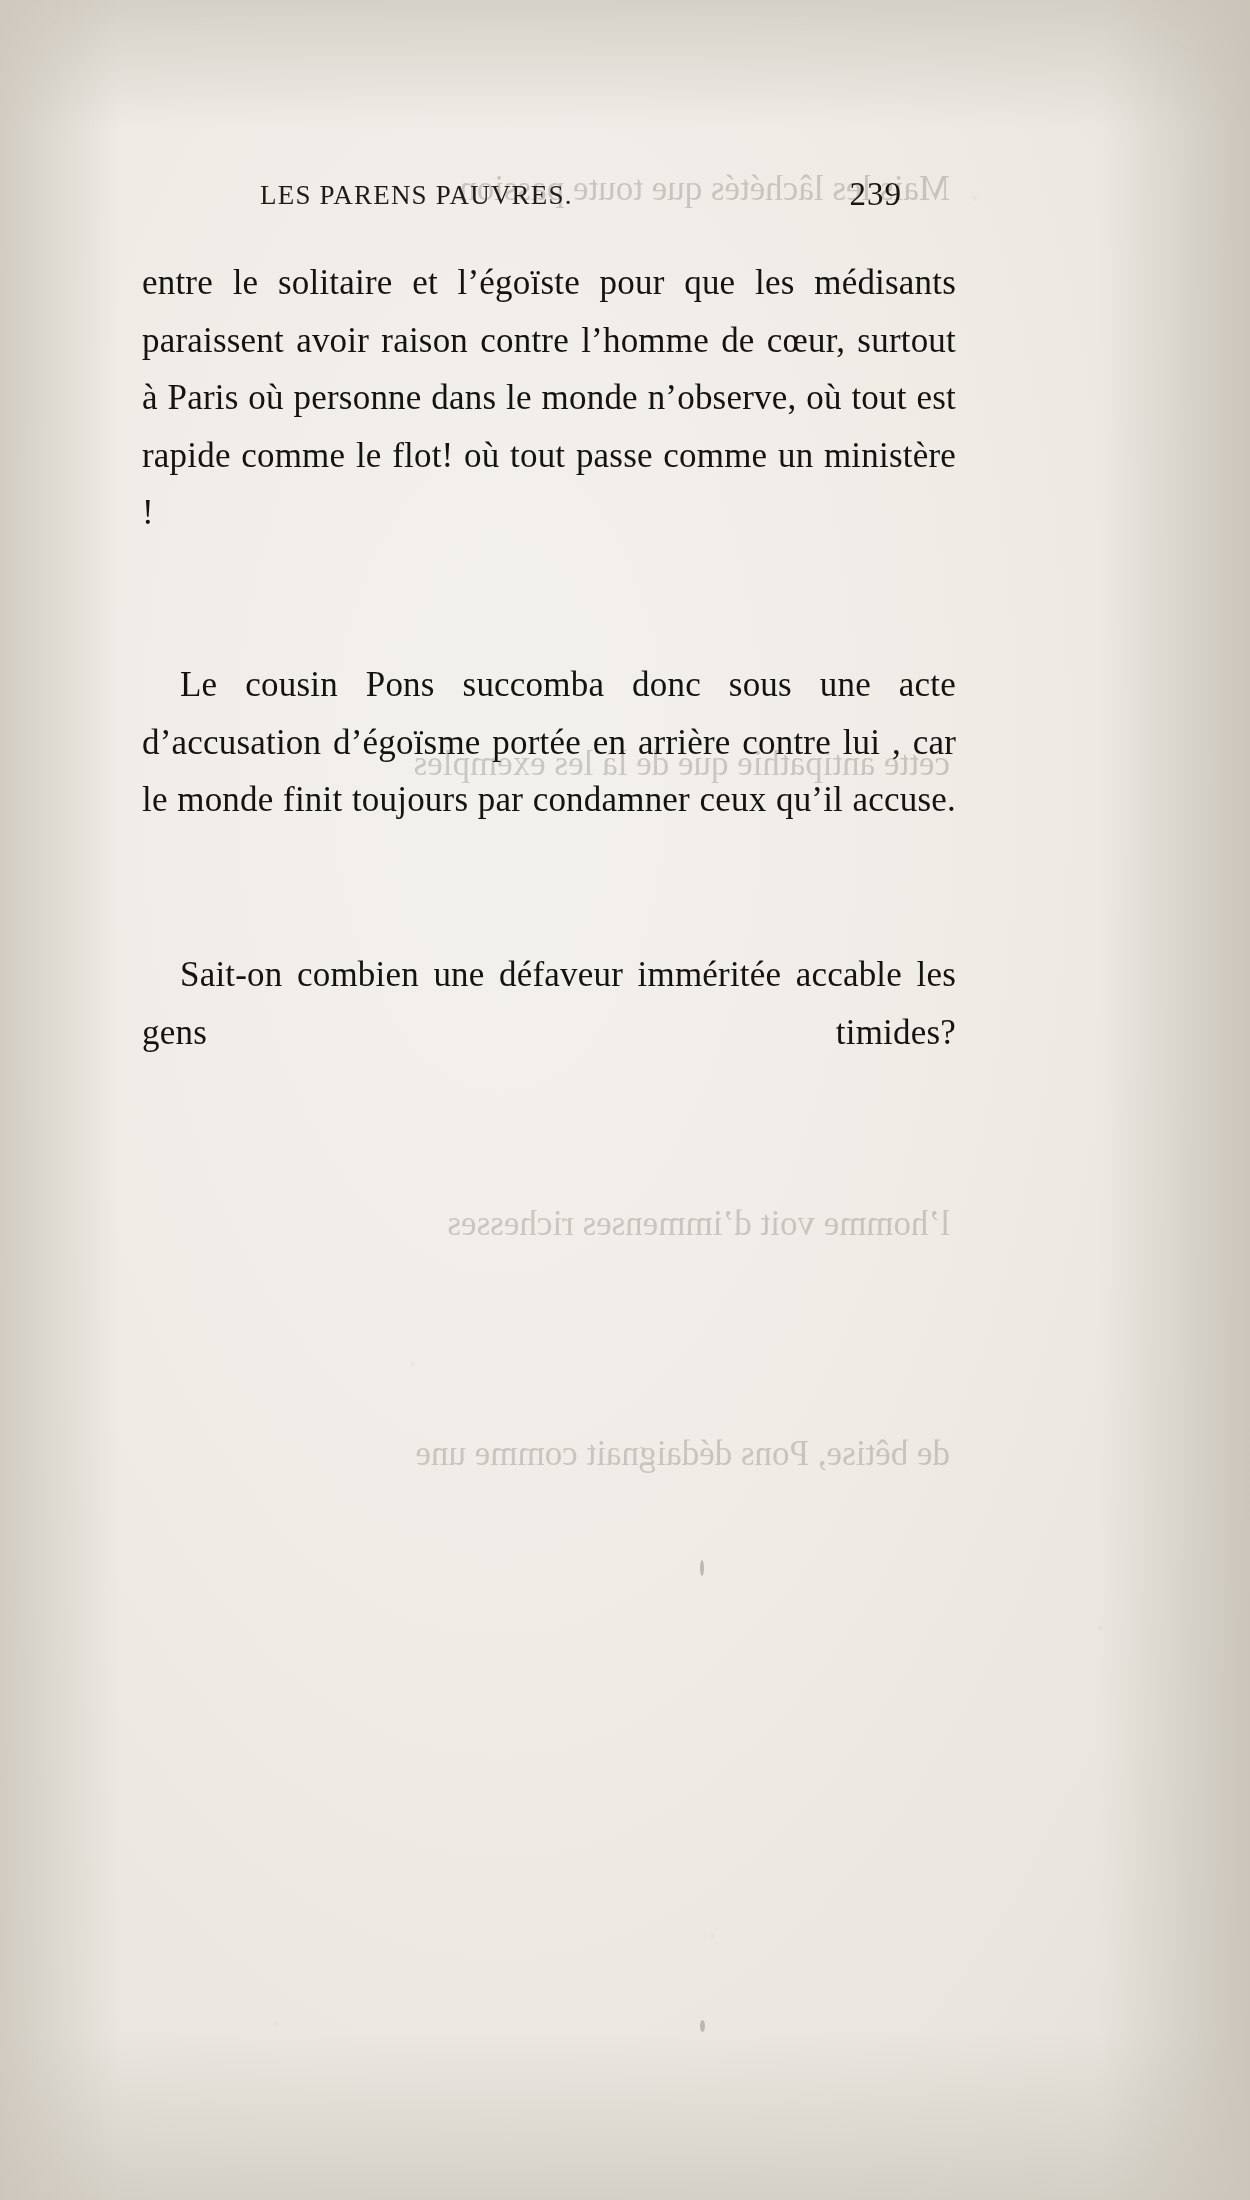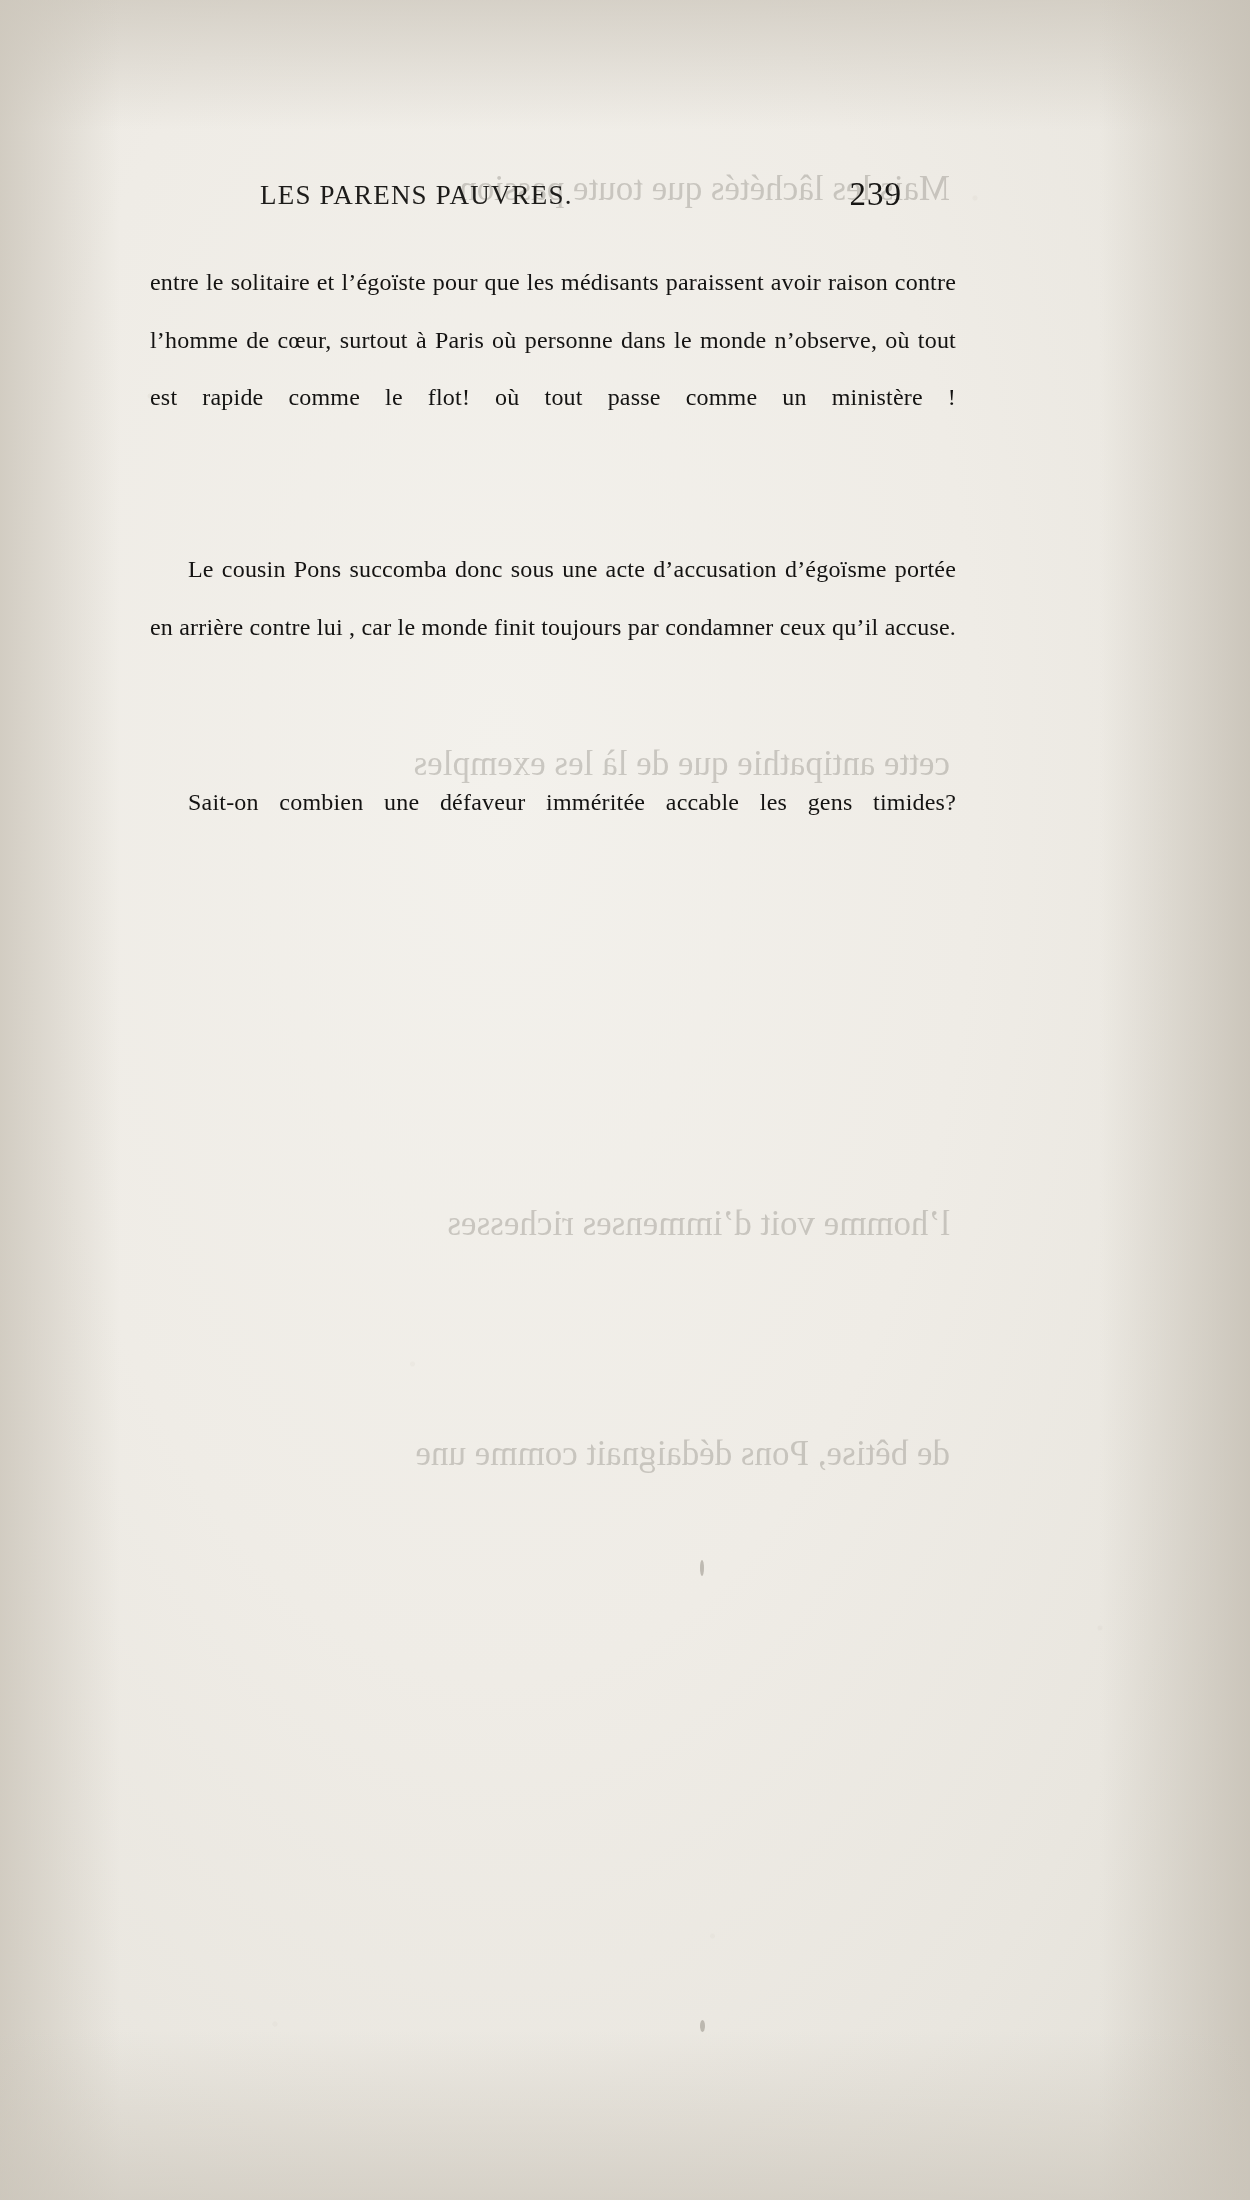--- a/index.html
+++ b/index.html
@@ -88,26 +88,26 @@
   .page-number {
     position: absolute;
     right: 54px;
     top: -4px;
     font-size: 33px;
     color: #171614;
     letter-spacing: 1px;
   }
 
   .para {
-    font-size: 24px;
+    font-size: 35px;
     line-height: 57.5px;
     color: #141312;
     text-align: justify;
     text-justify: inter-word;
-    margin: 0 0 0 12px;
+    margin: 0 0 0 4px;
     letter-spacing: .2px;
   }
   .para.indent { text-indent: 38px; }
   .gap-small { height: 57px; }
   .gap-med { height: 60px; }
 
   
   .para::after {
     content: "";
     display: inline-block;

